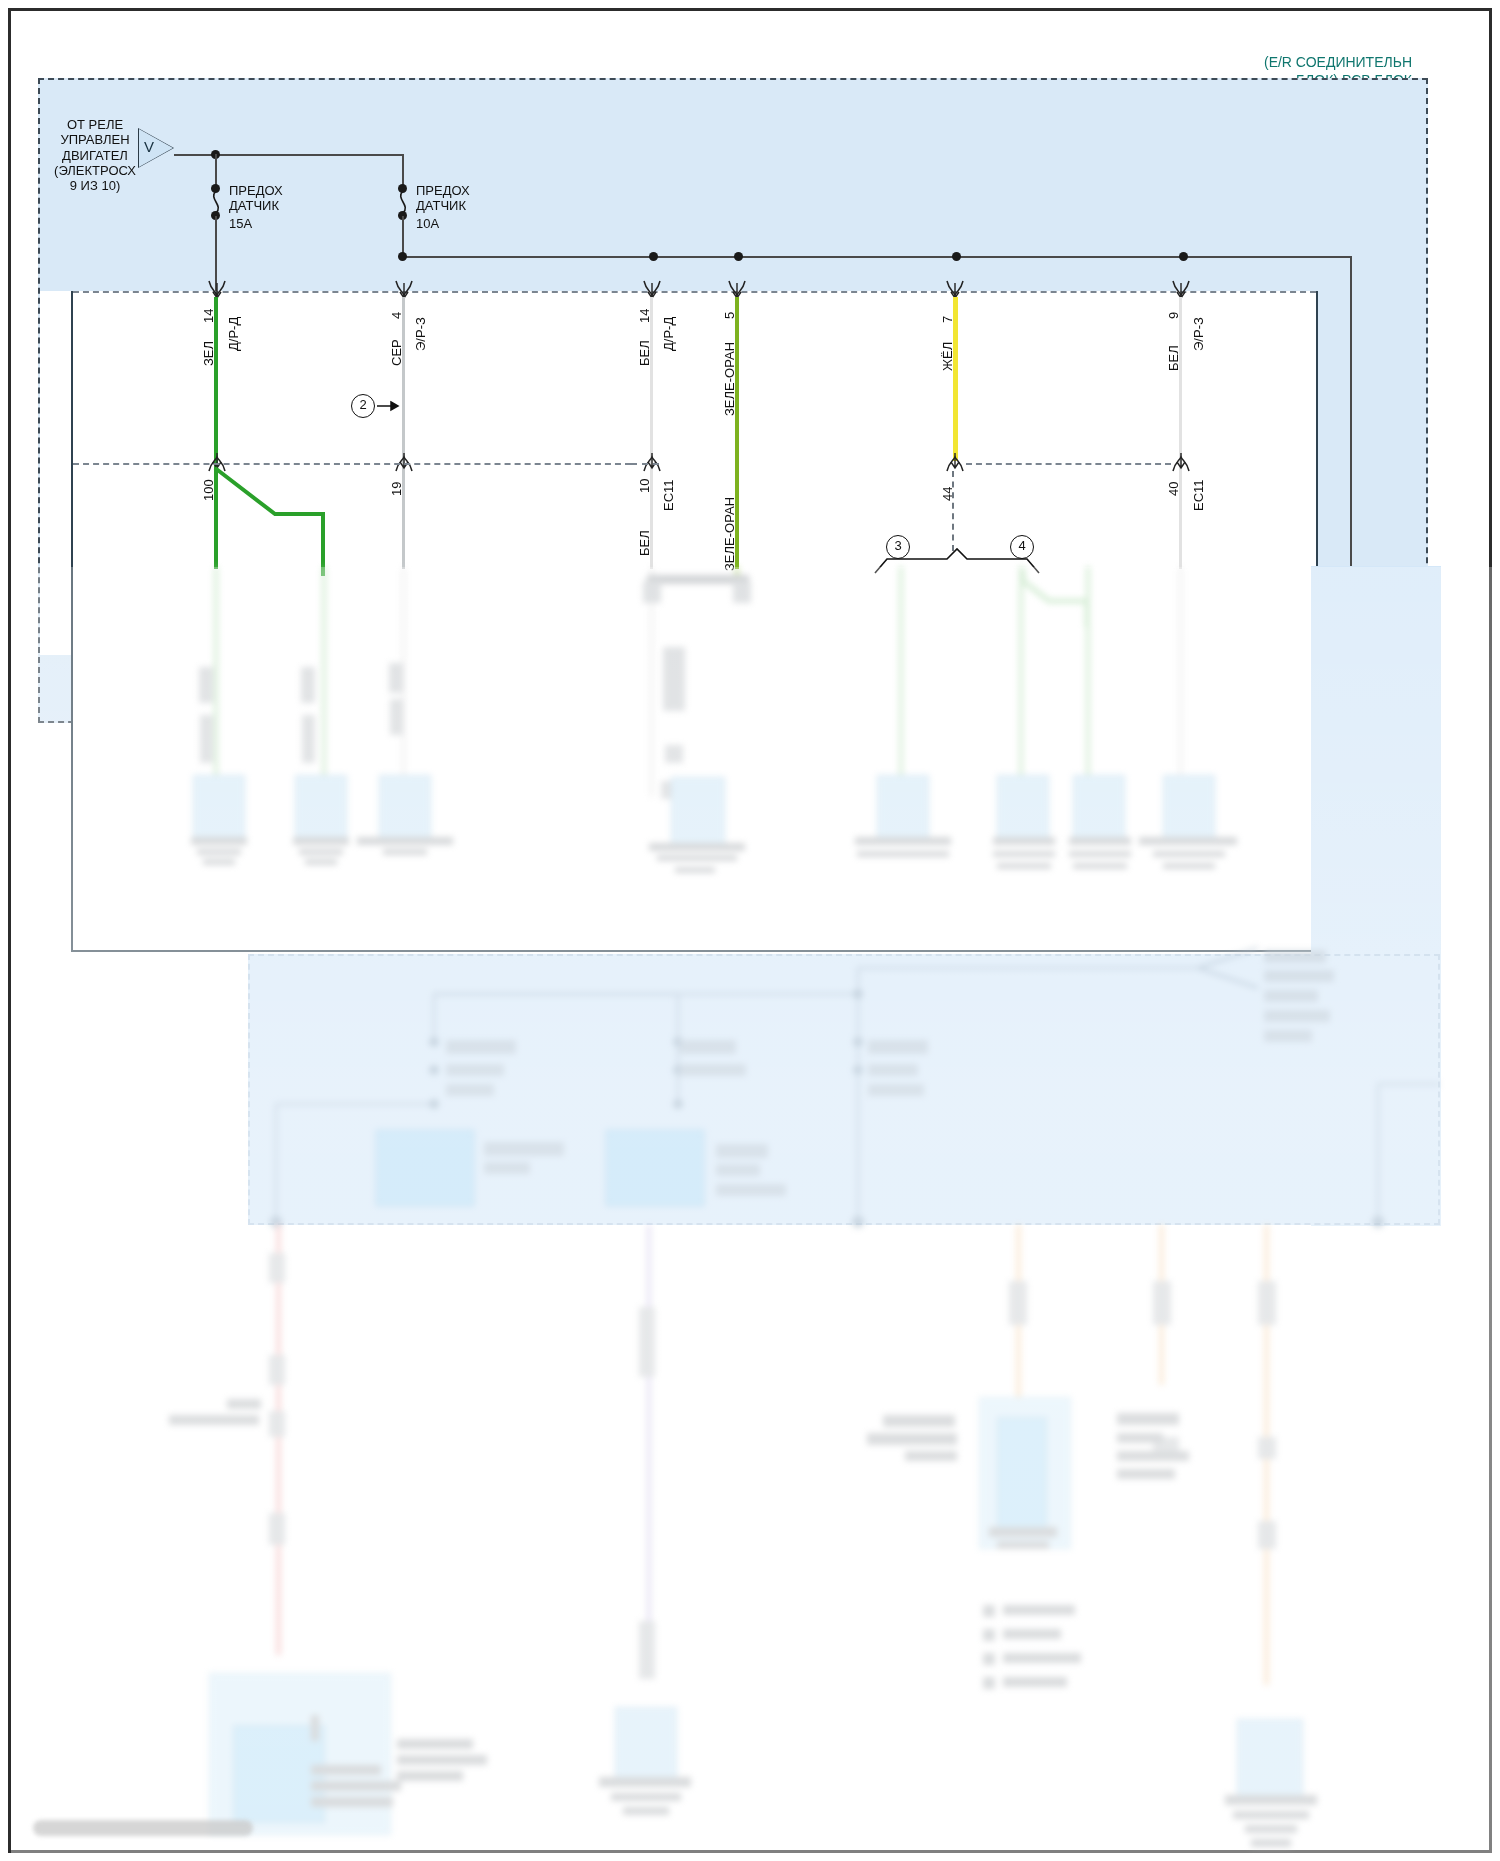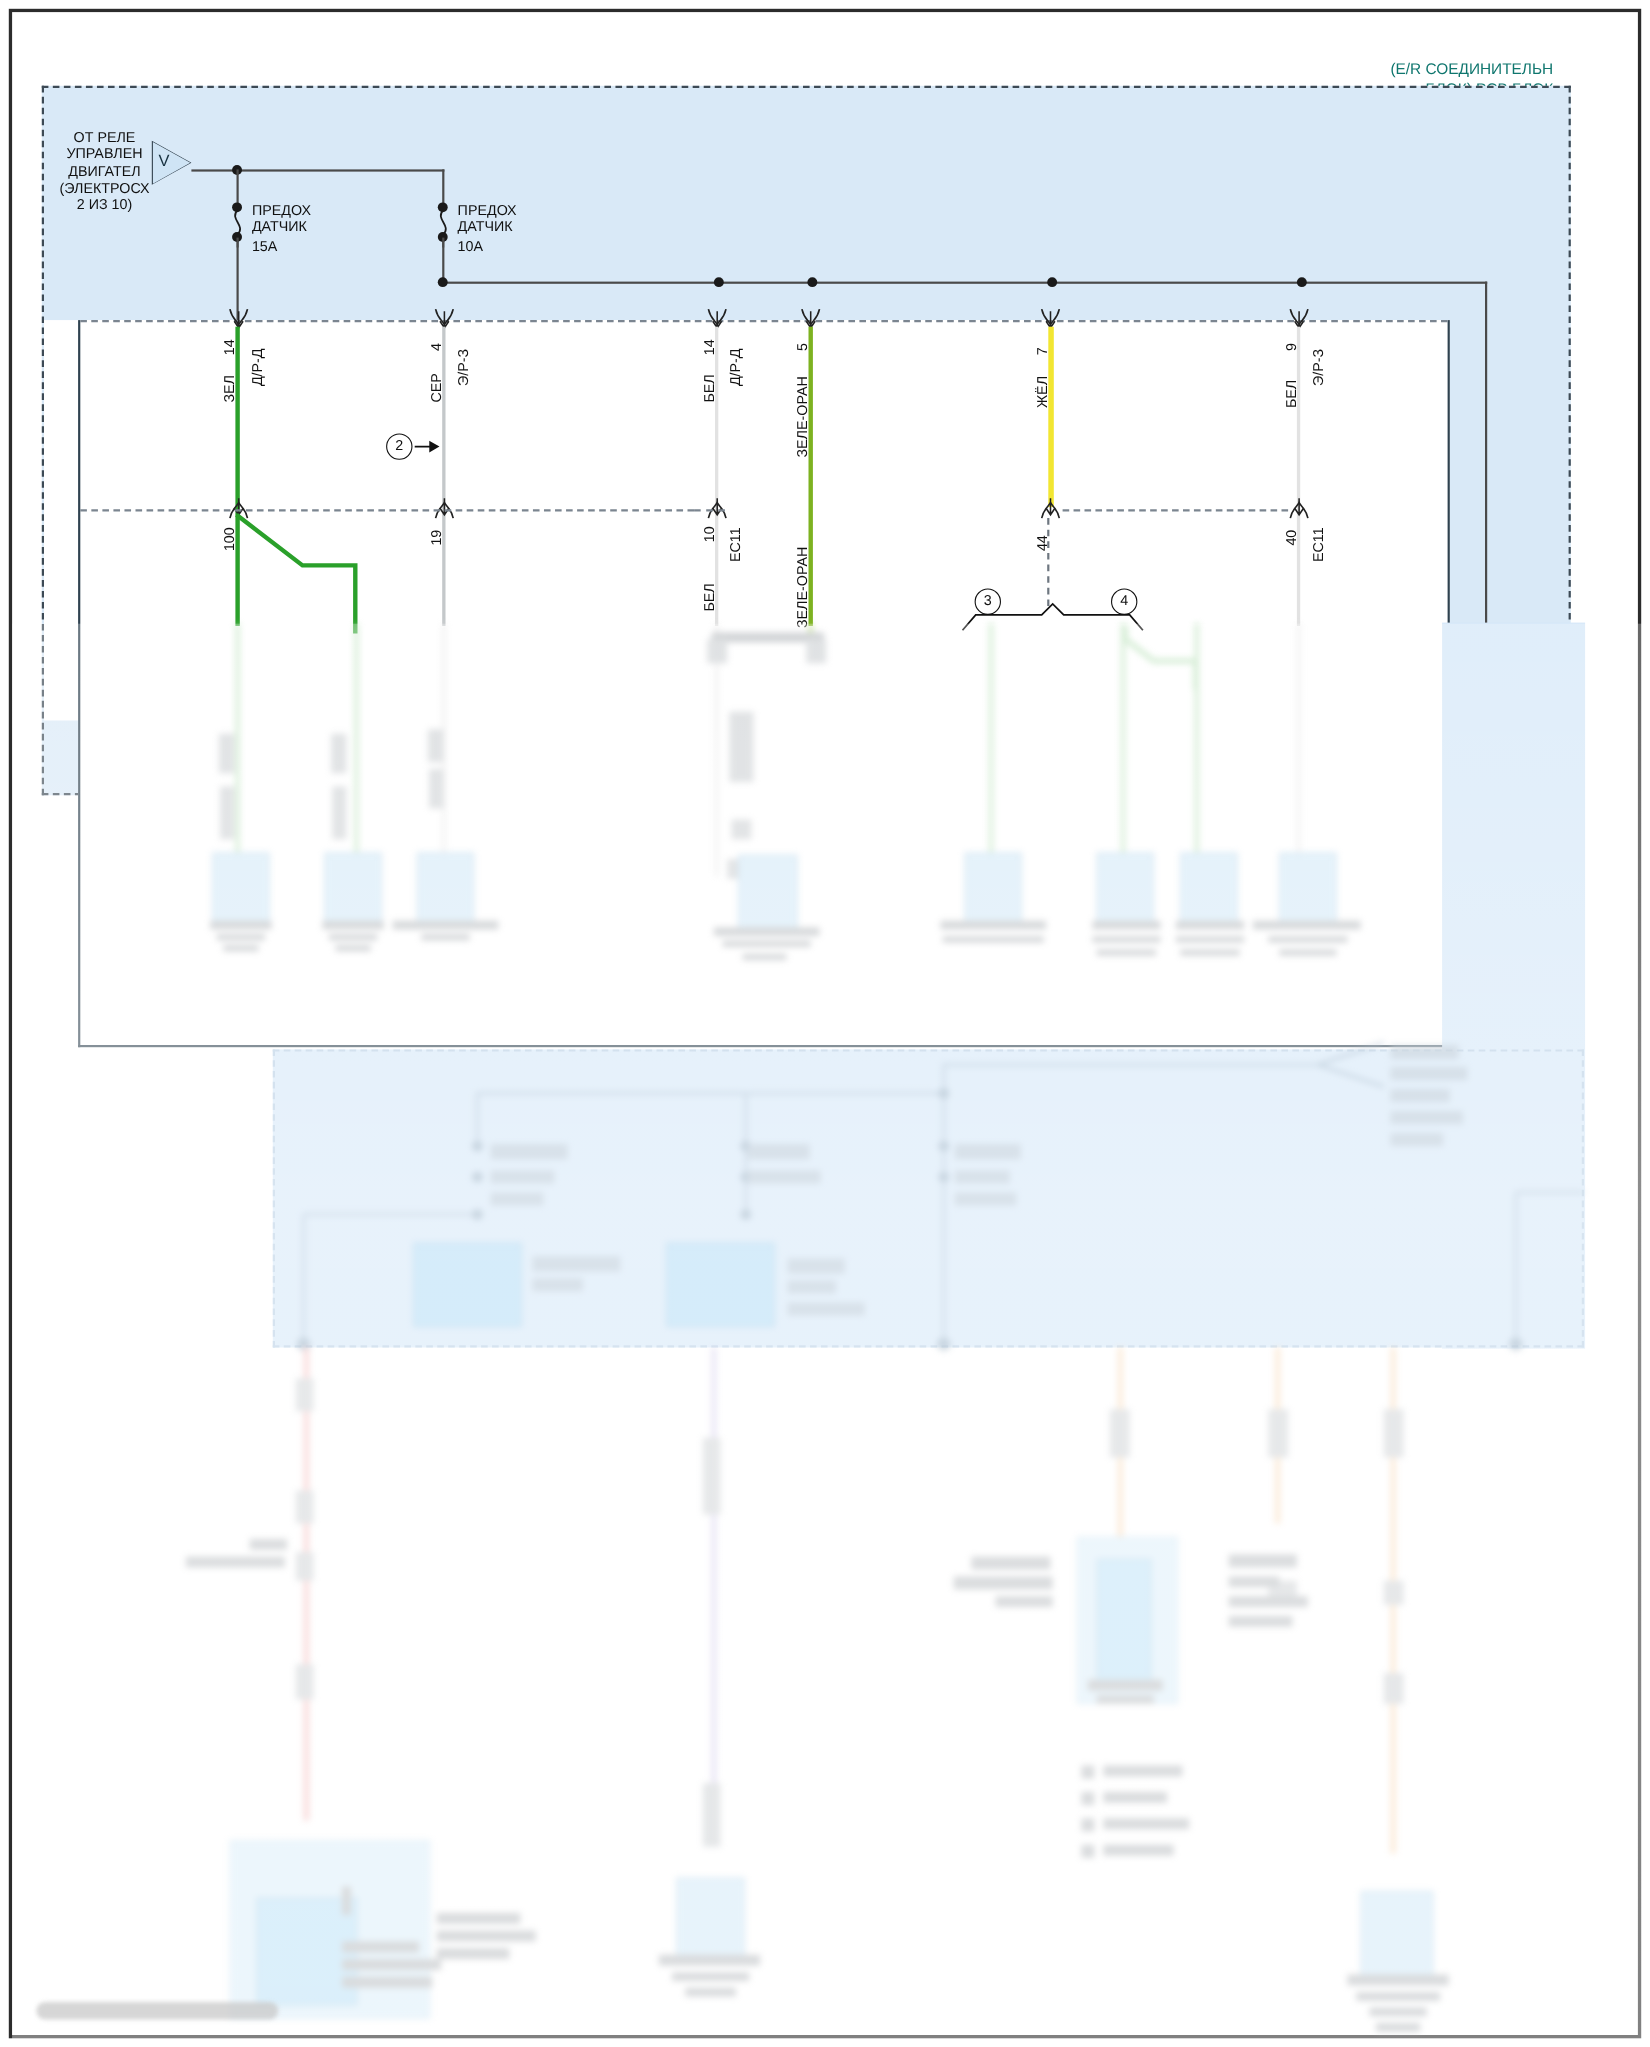--- a/index.html
+++ b/index.html
@@ -80,21 +80,21 @@
 БЛОК) PCB БЛОК</div>
 
     <div id="er-block"></div>
     <div id="er-cut"></div>
     <div id="er-inner"></div>
 
     <div class="lbl" style="left:28px;top:106px;width:112px;text-align:center;font-size:13px;">ОТ РЕЛЕ
 УПРАВЛЕН
 ДВИГАТЕЛ
 (ЭЛЕКТРОСХ
-2 ИЗ 10)</div>
+9 ИЗ 10)</div>
     <div class="tri-out" style="left:127px;top:117px;"></div>
     <div class="tri" style="left:128px;top:118px;"></div>
     <div class="lbl" style="left:133px;top:127px;font-size:15px;color:#16303f;">V</div>
 
     <div class="wire hw" style="left:163px;top:143px;width:230px;"></div>
     <div class="dot" style="left:200px;top:139px;"></div>
     <div class="wire vw" style="left:204px;top:143px;height:34px;"></div>
     <div class="wire vw" style="left:391px;top:143px;height:34px;"></div>
 
     <div class="dot" style="left:200px;top:173px;"></div>

